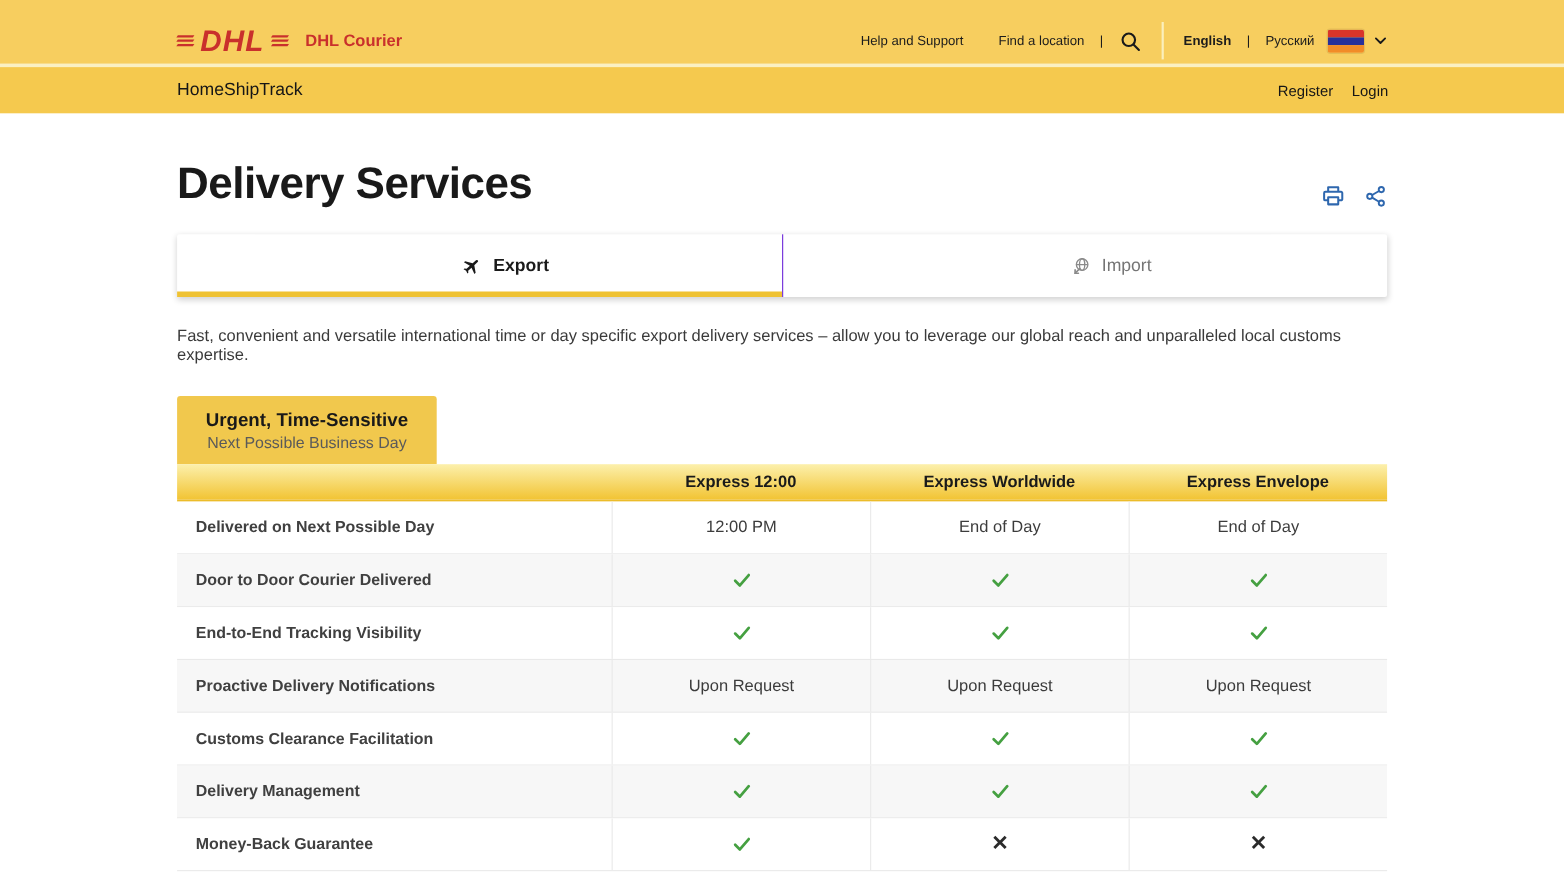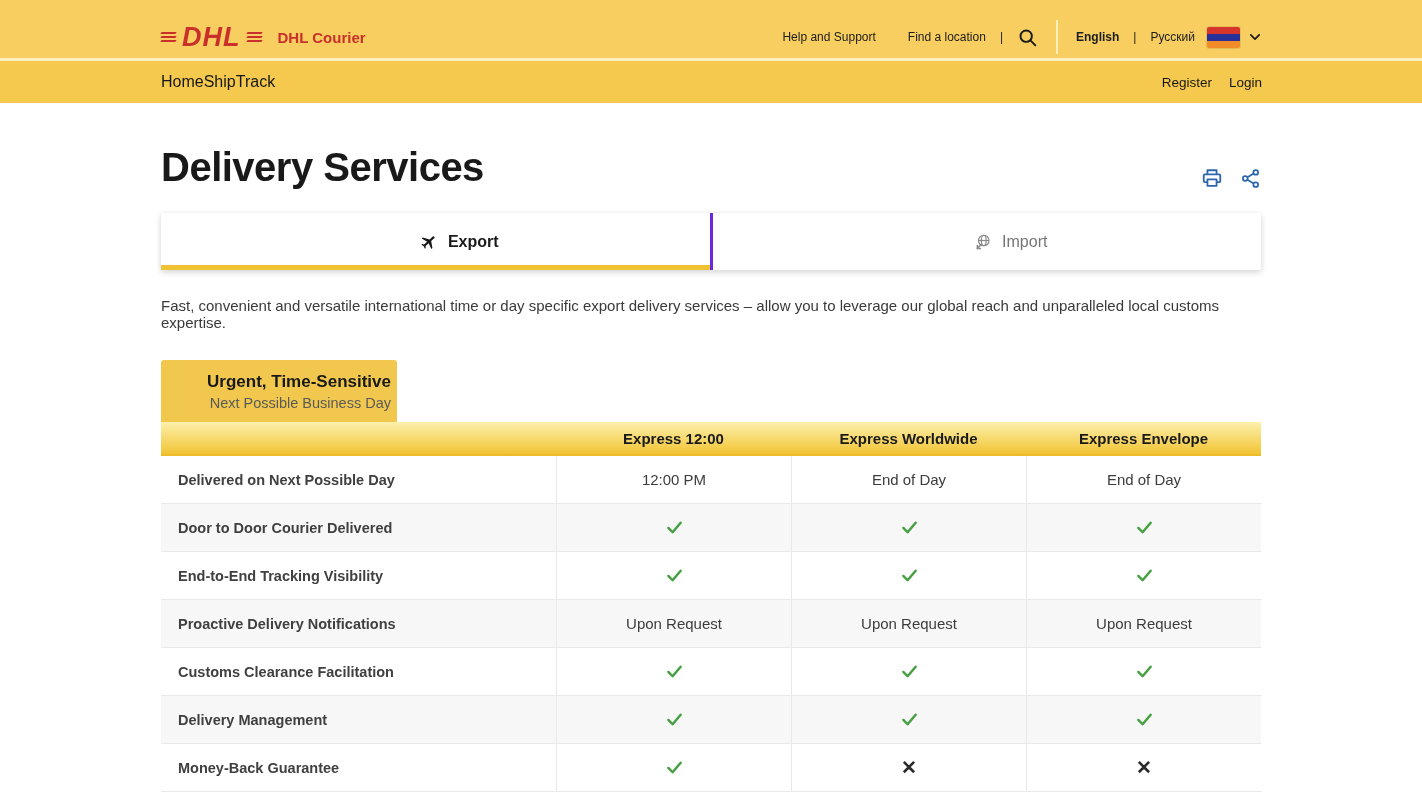--- a/index.html
+++ b/index.html
@@ -39,29 +39,29 @@
   
   main { position:relative; padding:0 160px 0 161px; }
   .doc-actions { position:absolute; top:22px; right:161px; display:flex; gap:17px; }
   .doc-actions .icon-btn svg { display:block; }
   h1 { margin-top:42px; font-size:40px; font-weight:700; color:#191919; letter-spacing:-0.5px; }
 
   .tabs { margin-top:23px; width:1100px; height:57px; display:flex; background:#fff;
     box-shadow:0 2px 6px rgba(0,0,0,0.18); border-radius:2px; }
   .tab { flex:1; position:relative; display:flex; align-items:center; justify-content:center;
     gap:10px; cursor:pointer; font-size:16px; color:#757575;padding-left:48px; }
-  .tab + .tab { border-left:3px solid #6d28d9; }
+  .tab + .tab { border-left:1px solid #6d28d9; }
   .tab.active { color:#1a1a1a; font-weight:700; }
   .tab.active::after { content:""; position:absolute; left:0; right:0; bottom:0; height:5px; background:#EFC233; }
   .tab .t-icon { display:inline-flex; }
 
   .desc { margin-top:27px; font-size:15px; color:#3a3a3a; }
 
   .badge { margin-top:29px; width:236px; min-height:62px; background:#F1C84D; border-radius:3px 3px 0 0;
-    display:flex; flex-direction:column; align-items:flex-end; justify-content:center; padding:9px 6px; }
+    display:flex; flex-direction:column; align-items:center; justify-content:center; padding:9px 6px; }
   .badge-title { font-size:17px; font-weight:700; color:#191919; }
   .badge-sub { font-size:14.5px; color:#5a5a5a; margin-top:3px; }
 
   
   .ctable { width:1100px; }
   .thead { display:grid; grid-template-columns:395px 235px 235px 235px; height:34px;
     background:linear-gradient(#FCF0AC, #F2C434); border-bottom:2px solid #ECBC2A; }
   .thead .hcell { display:flex; align-items:center; justify-content:center;
     font-size:15px; font-weight:700; color:#1a1a1a; }
   .trow { display:grid; grid-template-columns:395px 235px 235px 235px; height:48px;

